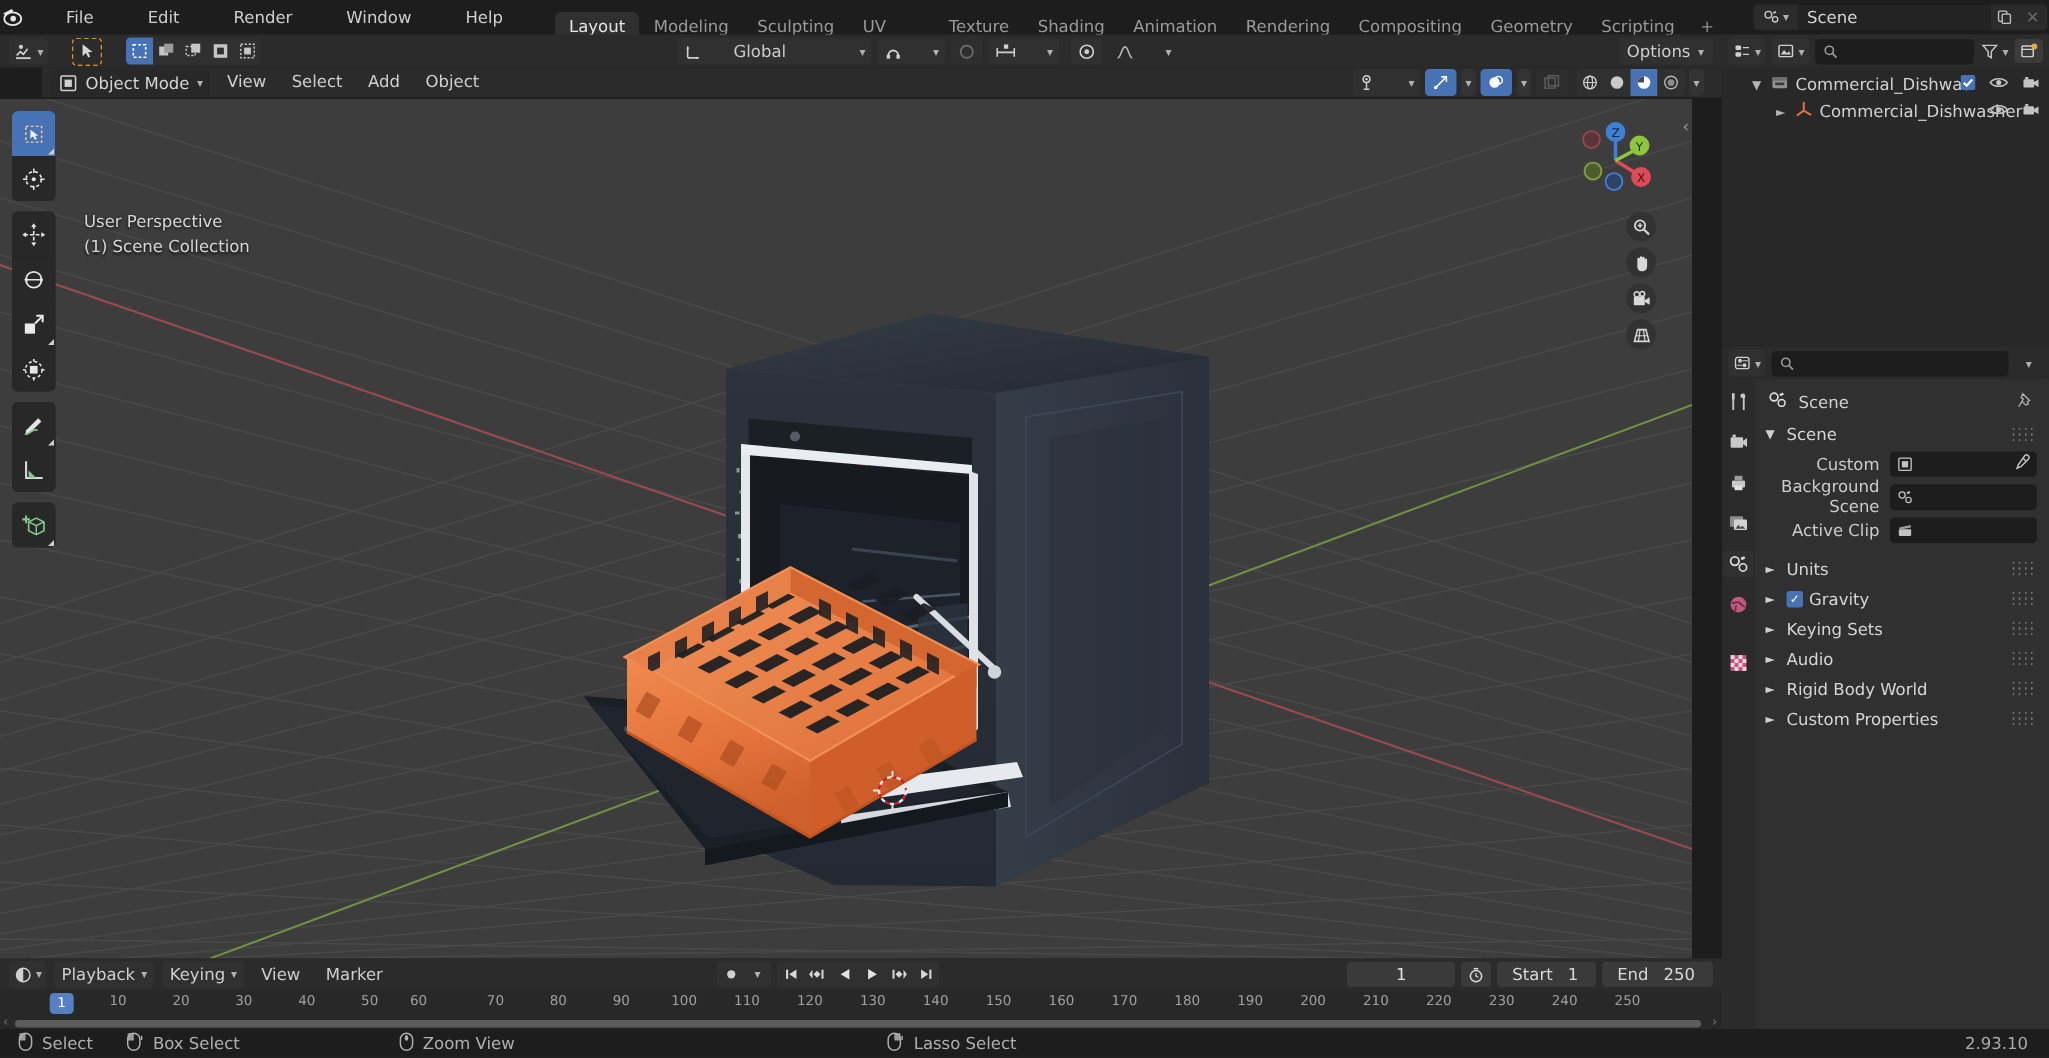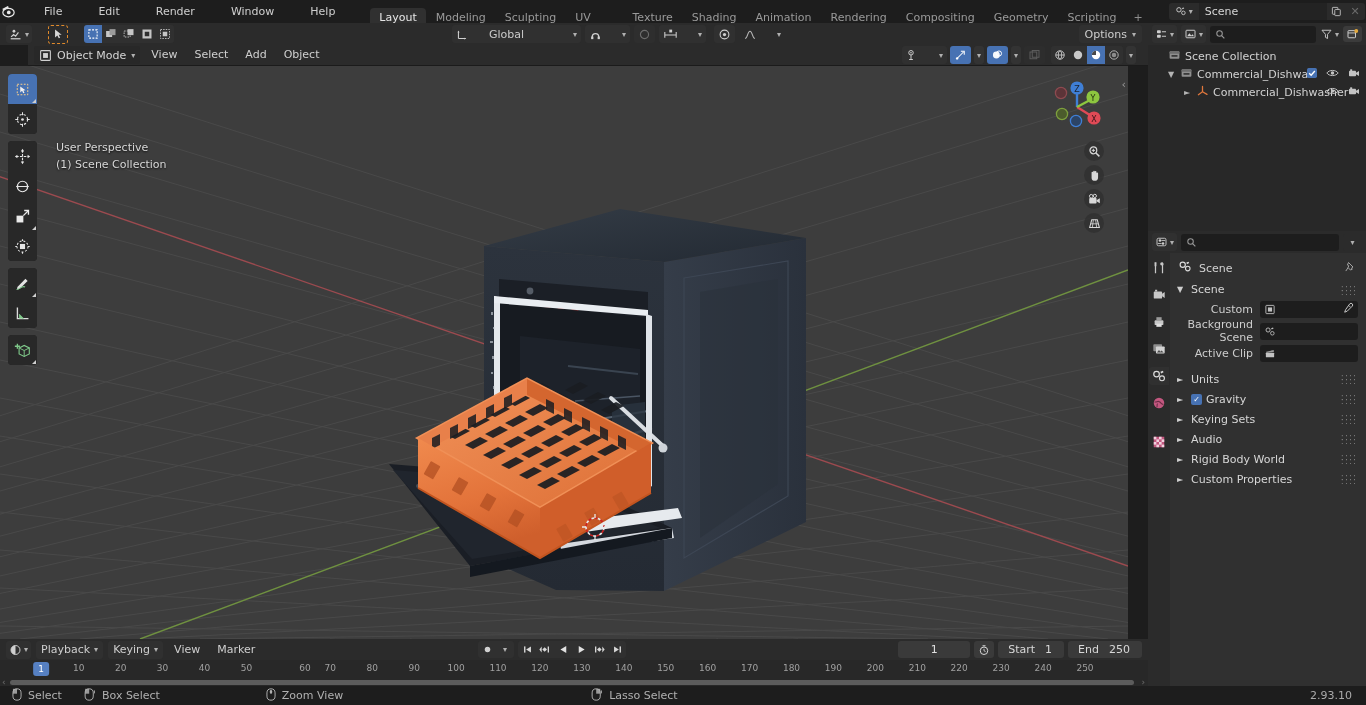--- a/index.html
+++ b/index.html
@@ -835,31 +835,20 @@
       <div style="background:#3b3b3b;border-radius:3px;padding:2px 3px;display:flex">
         <svg width="13" height="12" viewBox="0 0 16 16">
             <rect x="2" y="3.5" width="10" height="9.5" rx="1" fill="none" stroke="#d0d0d0" stroke-width="1.3"></rect>
             <path d="M2 6.6 L12 6.6" stroke="#d0d0d0" stroke-width="1.2"></path>
             <circle cx="13" cy="4" r="2.6" fill="#e4a93c"></circle>
           </svg>
       </div>
     </div>
     <div id="outliner-body">
 
-      <div class="ol-row">
-        <span class="ol-disc"></span>
-        <span>
-          <svg width="13" height="12" viewBox="0 0 16 16">
-              <rect x="1.5" y="3" width="13" height="10" rx="1.2" fill="#8f8f8f"></rect>
-              <rect x="1.5" y="3" width="13" height="3.4" rx="1.2" fill="#6e6e6e"></rect>
-              <rect x="4" y="8" width="8" height="2.4" fill="#3a3a3a"></rect>
-            </svg>
-        </span>
-        <span>Scene Collection</span>
-      </div>
 
       <div class="ol-row" style="padding-left:18px">
         <span class="ol-disc">▼</span>
         <span>
           <svg width="13" height="12" viewBox="0 0 16 16">
               <rect x="1.5" y="3" width="13" height="10" rx="1.2" fill="#8f8f8f"></rect>
               <rect x="1.5" y="3" width="13" height="3.4" rx="1.2" fill="#6e6e6e"></rect>
               <rect x="4" y="8" width="8" height="2.4" fill="#3a3a3a"></rect>
             </svg>
         </span>
@@ -1186,21 +1175,21 @@
         </div>
       </div>
     </div>
 
     <div id="tl-scrub">
         <div class="tick" style="left: 78.7349px;">10</div>
         <div class="tick" style="left: 120.663px;">20</div>
         <div class="tick" style="left: 162.59px;">30</div>
         <div class="tick" style="left: 204.518px;">40</div>
         <div class="tick" style="left: 246.446px;">50</div>
-        <div class="tick" style="left: 305px;">60</div>
+        <div class="tick" style="left: 279px;">60</div>
         <div class="tick" style="left: 330.301px;">70</div>
         <div class="tick" style="left: 372.229px;">80</div>
         <div class="tick" style="left: 414.157px;">90</div>
         <div class="tick" style="left: 456.084px;">100</div>
         <div class="tick" style="left: 498.012px;">110</div>
         <div class="tick" style="left: 539.94px;">120</div>
         <div class="tick" style="left: 581.867px;">130</div>
         <div class="tick" style="left: 623.795px;">140</div>
         <div class="tick" style="left: 665.723px;">150</div>
         <div class="tick" style="left: 707.651px;">160</div>

